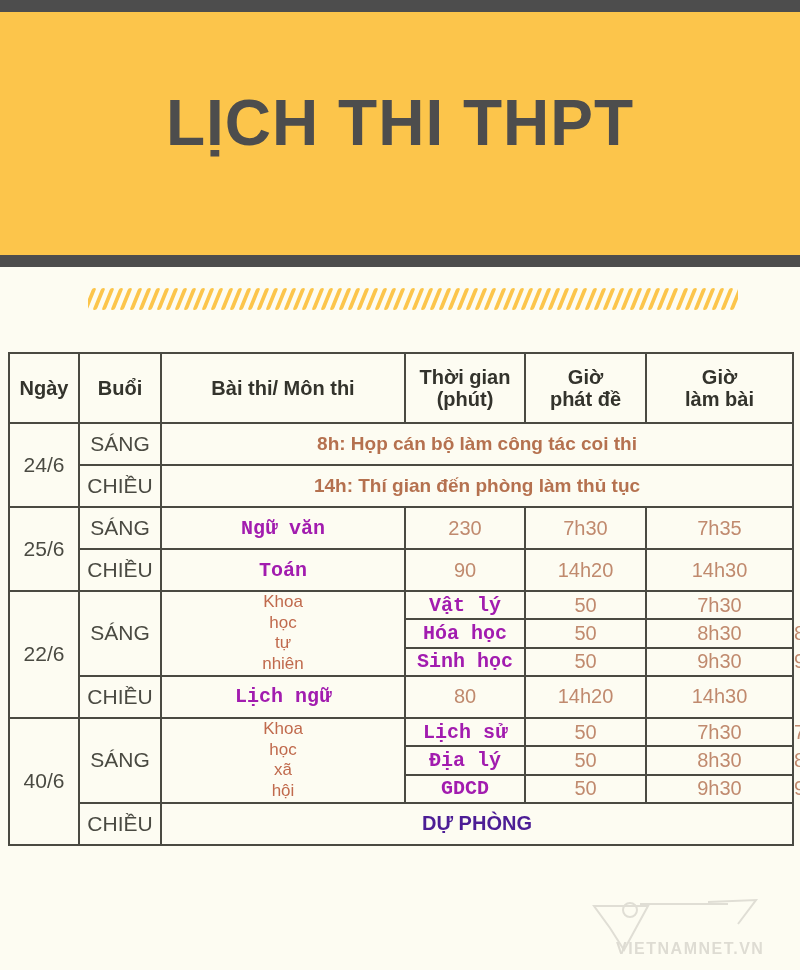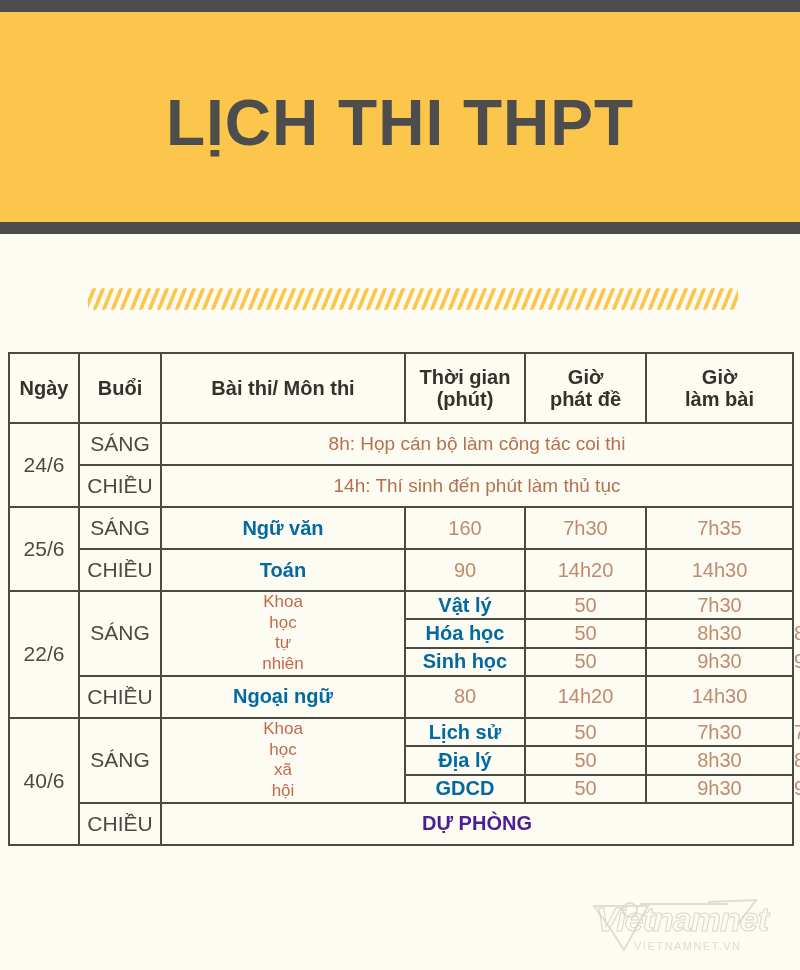--- a/index.html
+++ b/index.html
@@ -14,21 +14,21 @@
     overflow: hidden;
     position: relative;
   }
 
   
   .banner {
     position: absolute;
     left: 0;
     top: 0;
     width: 800px;
-    height: 234px;
+    height: 267px;
     background: #fcc54b;
     border-top: 12px solid #4d4d4d;
     border-bottom: 12px solid #4d4d4d;
     box-sizing: border-box;
     text-align: center;
   }
   .banner-title {
     color: #4d4d4d;
     font-size: 64px;
     font-weight: bold;
@@ -108,29 +108,30 @@
     font-weight: normal;
   }
   .c-session {
     color: #4a4a42;
     font-size: 21px;
     font-weight: normal;
   }
   .c-note {
     color: #b5714f;
     font-size: 19px;
-    font-weight: normal;
+    font-weight: bold;
     text-align: left;
     padding-left: 16px;
     margin-left: 36px;
   }
   .c-subject {
-    color: #0369a1;
+    color: #a21caf;
     font-size: 20px;
     font-weight: bold;
+    font-family: Liberation Mono, monospace;
   }
   .c-group {
     color: #c06a4d;
     font-size: 17px;
     font-weight: normal;
     line-height: 1.22;
     white-space: pre-line;
     width: 105px;
   }
   .c-num {
@@ -166,24 +167,24 @@
     top: 2px;
     font-size: 34px;
     font-weight: bold;
     font-style: italic;
     color: rgba(255,255,255,0.0);
     -webkit-text-stroke: 1px #d8d6cd;
     letter-spacing: -1px;
   }
   .wm-sub {
     position: absolute;
-    left: 46px;
+    left: 28px;
     top: 42px;
-    font-size: 11px;
-    font-weight: normal;
+    font-size: 16px;
+    font-weight: bold;
     color: #dedcd3;
     letter-spacing: 1.5px;
   }
   .wm-swoosh {
     position: absolute;
     left: 0;
     top: 0;
     width: 200px;
     height: 60px;
   }
@@ -296,28 +297,28 @@
   </thead>
   <tbody>
 
     <tr>
       <td class="c-date r-tall" rowspan="2">24/6</td>
       <td class="c-session dash-b r-tall">SÁNG</td>
       <td class="c-note dash-b r-tall" colspan="4">8h: Họp cán bộ làm công tác coi thi</td>
     </tr>
     <tr>
       <td class="c-session dash-t r-tall">CHIỀU</td>
-      <td class="c-note dash-t r-tall" colspan="4">14h: Thí sinh đến phút làm thủ tục</td>
+      <td class="c-note dash-t r-tall" colspan="4">14h: Thí gian đến phòng làm thủ tục</td>
     </tr>
 
     <tr>
       <td class="c-date r-tall" rowspan="2">25/6</td>
       <td class="c-session dash-b r-tall">SÁNG</td>
       <td class="c-subject dash-b">Ngữ văn</td>
-      <td class="c-num dash-b">160</td>
+      <td class="c-num dash-b">230</td>
       <td class="c-num dash-b">7h30</td>
       <td class="c-num dash-b">7h35</td>
     </tr>
     <tr>
       <td class="c-session dash-t r-tall">CHIỀU</td>
       <td class="c-subject dash-t">Toán</td>
       <td class="c-num dash-t">90</td>
       <td class="c-num dash-t">14h20</td>
       <td class="c-num dash-t">14h30</td>
     </tr>
@@ -340,21 +341,21 @@
       <td class="c-num dash-t dash-b">8h35</td>
     </tr>
     <tr>
       <td class="c-subject dash-t dash-b">Sinh học</td>
       <td class="c-num dash-t dash-b">50</td>
       <td class="c-num dash-t dash-b">9h30</td>
       <td class="c-num dash-t dash-b">9h35</td>
     </tr>
     <tr>
       <td class="c-session dash-t r-tall">CHIỀU</td>
-      <td class="c-subject dash-t">Ngoại ngữ</td>
+      <td class="c-subject dash-t">Lịch ngữ</td>
       <td class="c-num dash-t">80</td>
       <td class="c-num dash-t">14h20</td>
       <td class="c-num dash-t">14h30</td>
     </tr>
 
     <tr>
       <td class="c-date" rowspan="4">40/6</td>
       <td class="c-session no-b" rowspan="3">SÁNG</td>
       <td class="c-group no-b" rowspan="3">Khoa
 học
@@ -385,15 +386,14 @@
   </tbody>
 </table>
 
 <div class="watermark">
   <svg class="wm-swoosh" viewBox="0 0 200 60">
     <path d="M6 8 L60 8 L36 52 L22 30 Z" fill="none" stroke="#e0ded5" stroke-width="2"></path>
     <path d="M52 6 L140 6" stroke="#e0ded5" stroke-width="2" fill="none"></path>
     <path d="M120 4 L168 2 L150 26" fill="none" stroke="#e0ded5" stroke-width="2"></path>
     <circle cx="42" cy="12" r="7" fill="none" stroke="#e0ded5" stroke-width="2"></circle>
   </svg>
-  <div class="wm-main">Vietnamnet</div>
   <div class="wm-sub">VIETNAMNET.VN</div>
 </div>
 
 </body></html>

